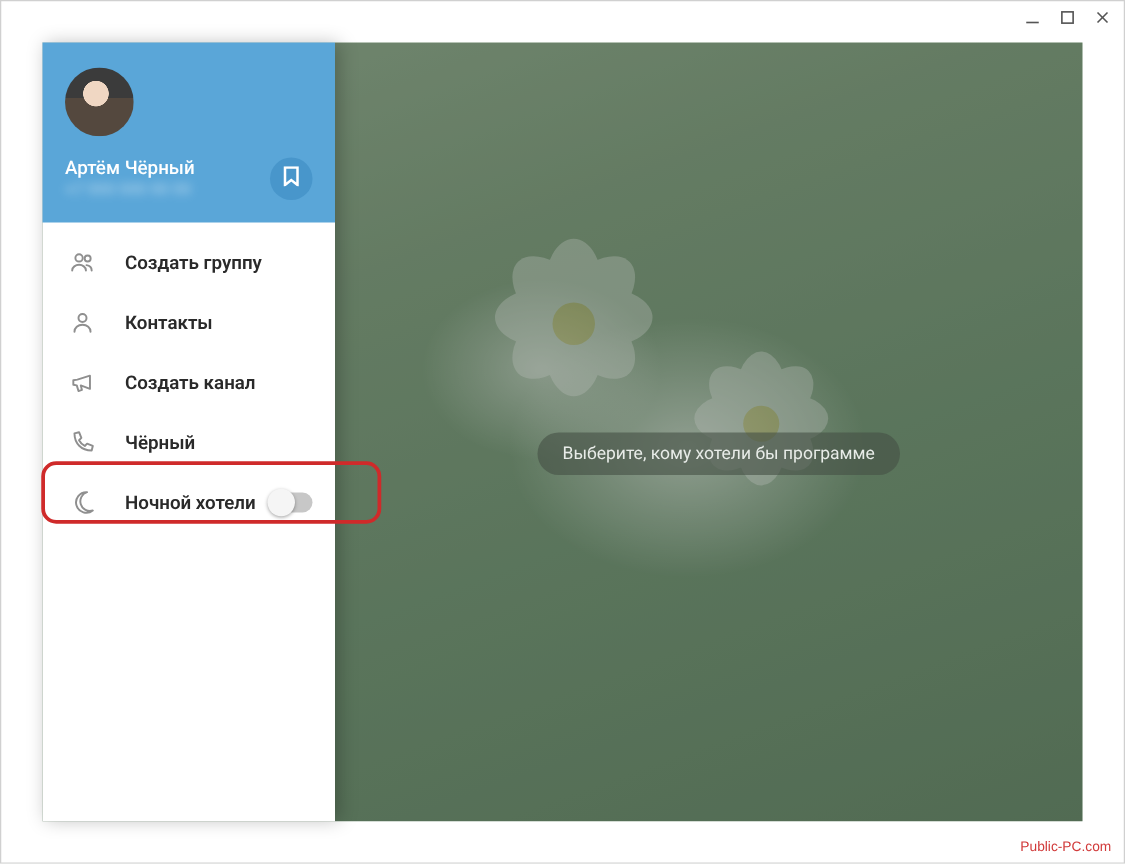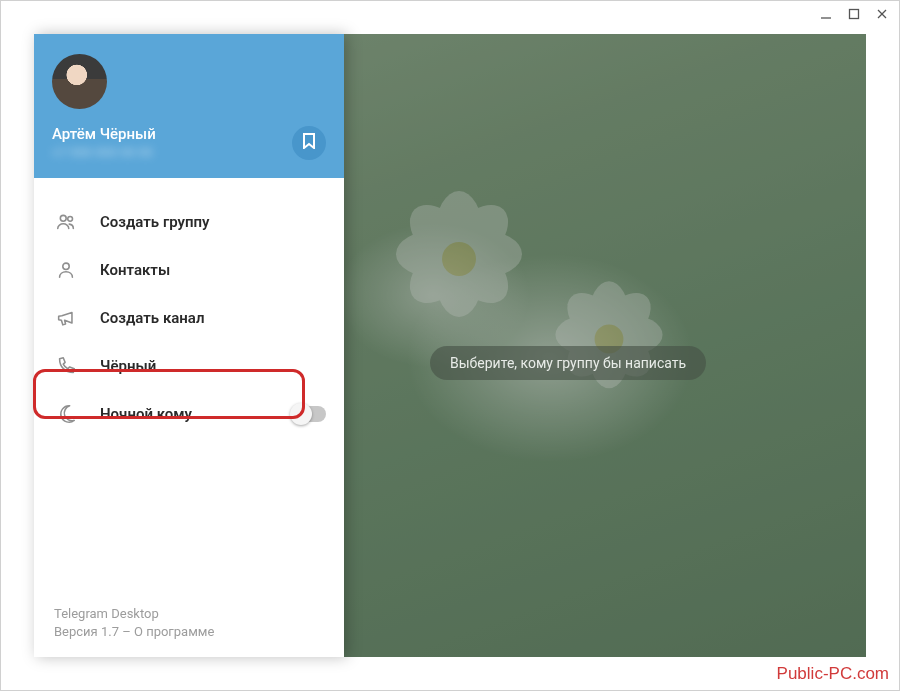--- a/index.html
+++ b/index.html
@@ -38,21 +38,21 @@
   .prompt {
     position: absolute; left: 50%; top: 312px; transform: translateX(-20px);
     background: rgba(70,80,70,0.62); color: #e8ece8;
     padding: 9px 20px; border-radius: 18px; font-size: 14px; z-index: 2;
     white-space: nowrap;
   }
 
   
   .drawer {
     position: absolute; left: 33px; top: 33px; bottom: 33px;
-    width: 310px; background: #fff;
+    width: 234px; background: #fff;
     box-shadow: 3px 0 14px rgba(0,0,0,0.25);
     display: flex; flex-direction: column;
     z-index: 5;
   }
   .drawer-header {
     background: #5aa6d8;
     padding: 20px 18px 18px;
     color: #fff;
   }
   .avatar {
@@ -64,21 +64,21 @@
   }
   .name-row { display: flex; align-items: center; justify-content: space-between; }
   .name-row .username { font-size: 15px; font-weight: 500; }
   .name-row .phone { font-size: 13px; opacity: 0.55; margin-top: 2px; filter: blur(4px); }
   .saved-btn {
     width: 34px; height: 34px; border-radius: 50%;
     background: #4896cb; display: flex; align-items: center; justify-content: center;
   }
   .saved-btn svg { width: 14px; height: 16px; fill: none; stroke: #fff; stroke-width: 2; }
 
-  .menu-list { flex: 1; padding: 20px 0; }
+  .menu-list { flex: 1; padding: 8px 0; }
   .menu-item {
     display: flex; align-items: center; gap: 22px;
     padding: 12px 20px;
     cursor: pointer;
     position: relative;
   }
   .menu-item .ico { width: 24px; height: 24px; display: inline-flex; align-items: center; justify-content: center; }
   .menu-item .ico svg { width: 22px; height: 22px; fill: none; stroke: #8f8f8f; stroke-width: 1.7; stroke-linecap: round; stroke-linejoin: round; }
   .menu-item .label { font-size: 15px; font-weight: 600; color: #2a2a2a; }
   .menu-item .toggle {
@@ -100,21 +100,21 @@
 
   .drawer-footer {
     padding: 16px 20px 18px;
     font-size: 13px; color: #9c9c9c;
   }
   .drawer-footer .app { margin-bottom: 3px; }
   .drawer-footer .ver a { color: #9c9c9c; text-decoration: none; }
 
   .watermark {
     position: absolute; right: 10px; bottom: 6px;
-    color: #d13a3a; font-size: 17px; font-weight: 500;
+    color: #d13a3a; font-size: 11px; font-weight: 500;
     font-family: Arial, sans-serif; z-index: 20;
   }
 </style>
 </head>
 <body>
 
 <div class="frame">
 
   <div class="window-controls">
     <span>
@@ -152,21 +152,21 @@
       <div class="petal" style="transform:rotate(0deg)"></div>
       <div class="petal" style="transform:rotate(45deg)"></div>
       <div class="petal" style="transform:rotate(90deg)"></div>
       <div class="petal" style="transform:rotate(135deg)"></div>
       <div class="petal" style="transform:rotate(180deg)"></div>
       <div class="petal" style="transform:rotate(225deg)"></div>
       <div class="petal" style="transform:rotate(270deg)"></div>
       <div class="petal" style="transform:rotate(315deg)"></div>
       <div class="center-dot"></div>
     </div>
-    <div class="prompt">Выберите, кому группу бы написать</div>
+    <div class="prompt">Выберите, кому хотели бы программе</div>
   </div>
 
   <div class="drawer">
     <div class="drawer-header">
       <div class="avatar"></div>
       <div class="name-row">
         <div>
           <div class="username">Артём Чёрный</div>
           <div class="phone">+7 999 999 99 99</div>
         </div>
@@ -222,28 +222,24 @@
         <span class="label">Чёрный</span>
       </div>
 
 
       <div class="menu-item">
         <span class="ico">
           <svg viewBox="0 0 24 24">
               <path d="M16 3a9 9 0 1 0 5 16 8 8 0 0 1-5-16z"></path>
             </svg>
         </span>
-        <span class="label">Ночной кому</span>
+        <span class="label">Ночной хотели</span>
         <span class="toggle"></span>
       </div>
 
     </div>
 
-    <div class="drawer-footer">
-      <div class="app">Telegram Desktop</div>
-      <div class="ver"><a>Версия 1.7 – О программе</a></div>
-    </div>
   </div>
 
   <div class="highlight-ring"></div>
 
   <div class="watermark">Public-PC.com</div>
 </div>
 
 </body></html>

